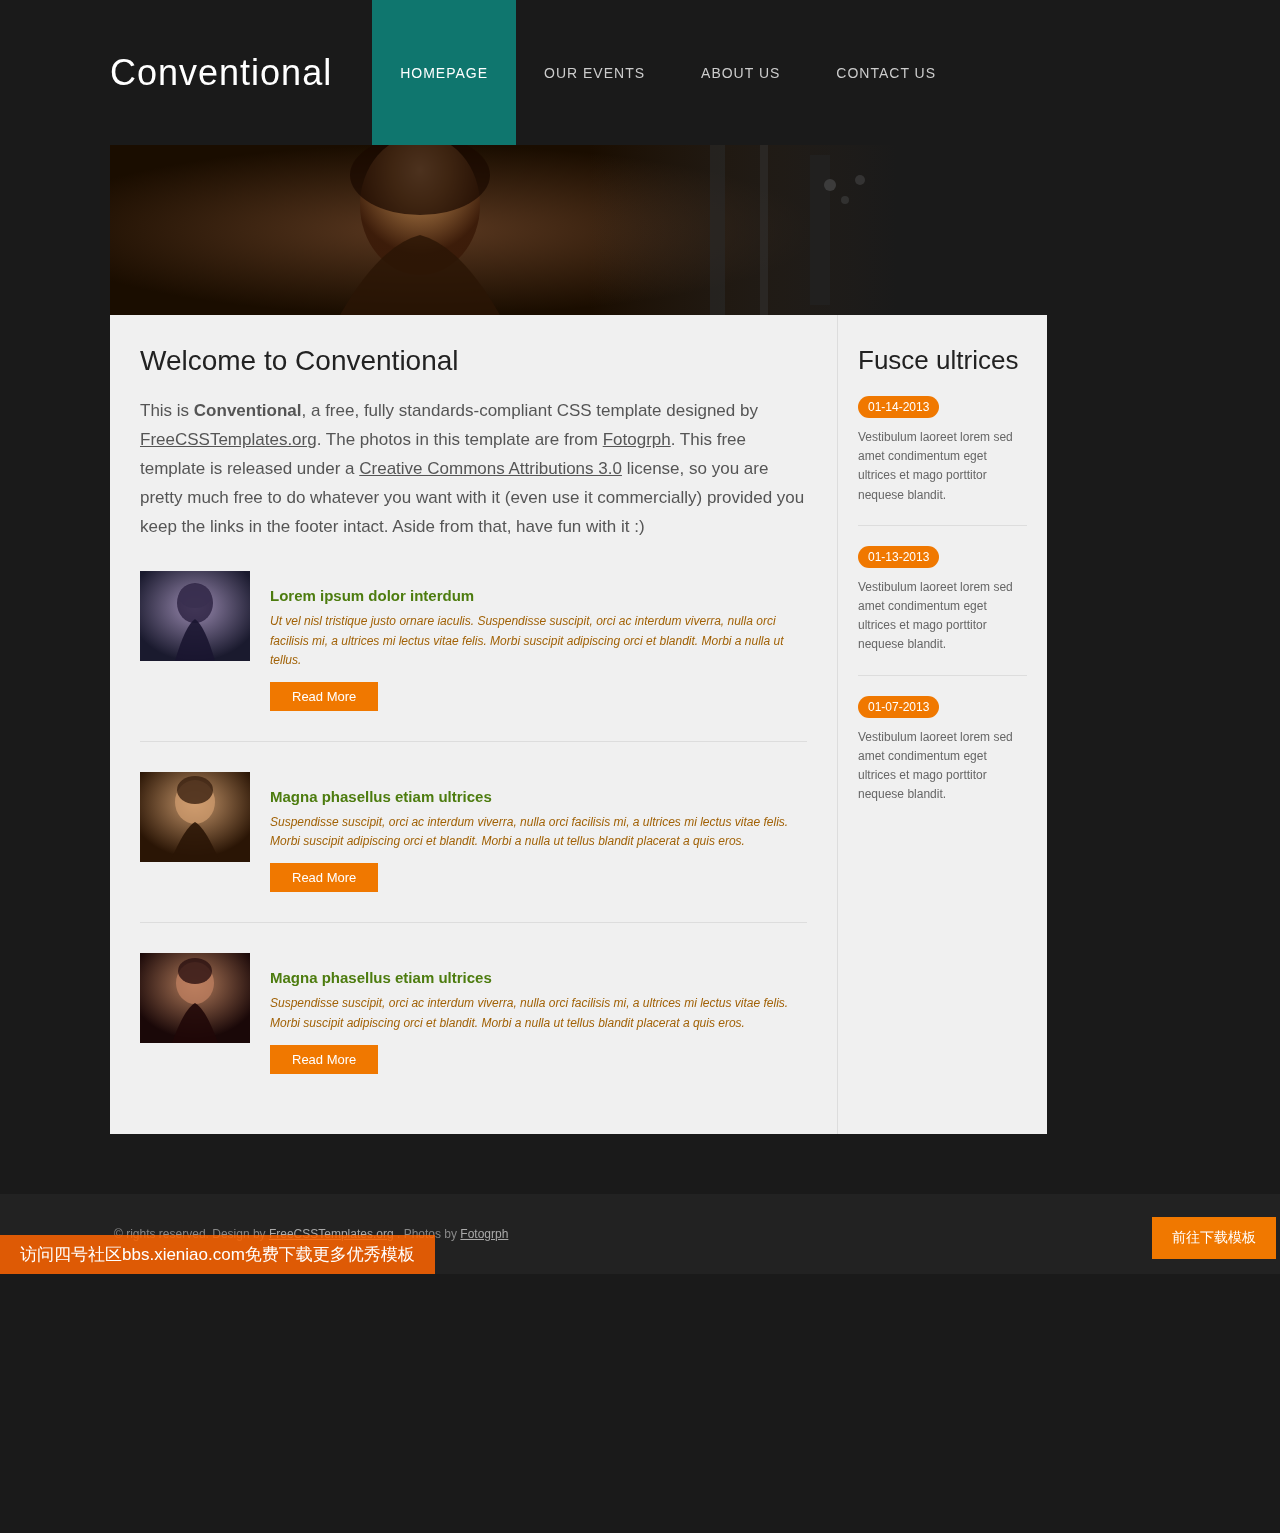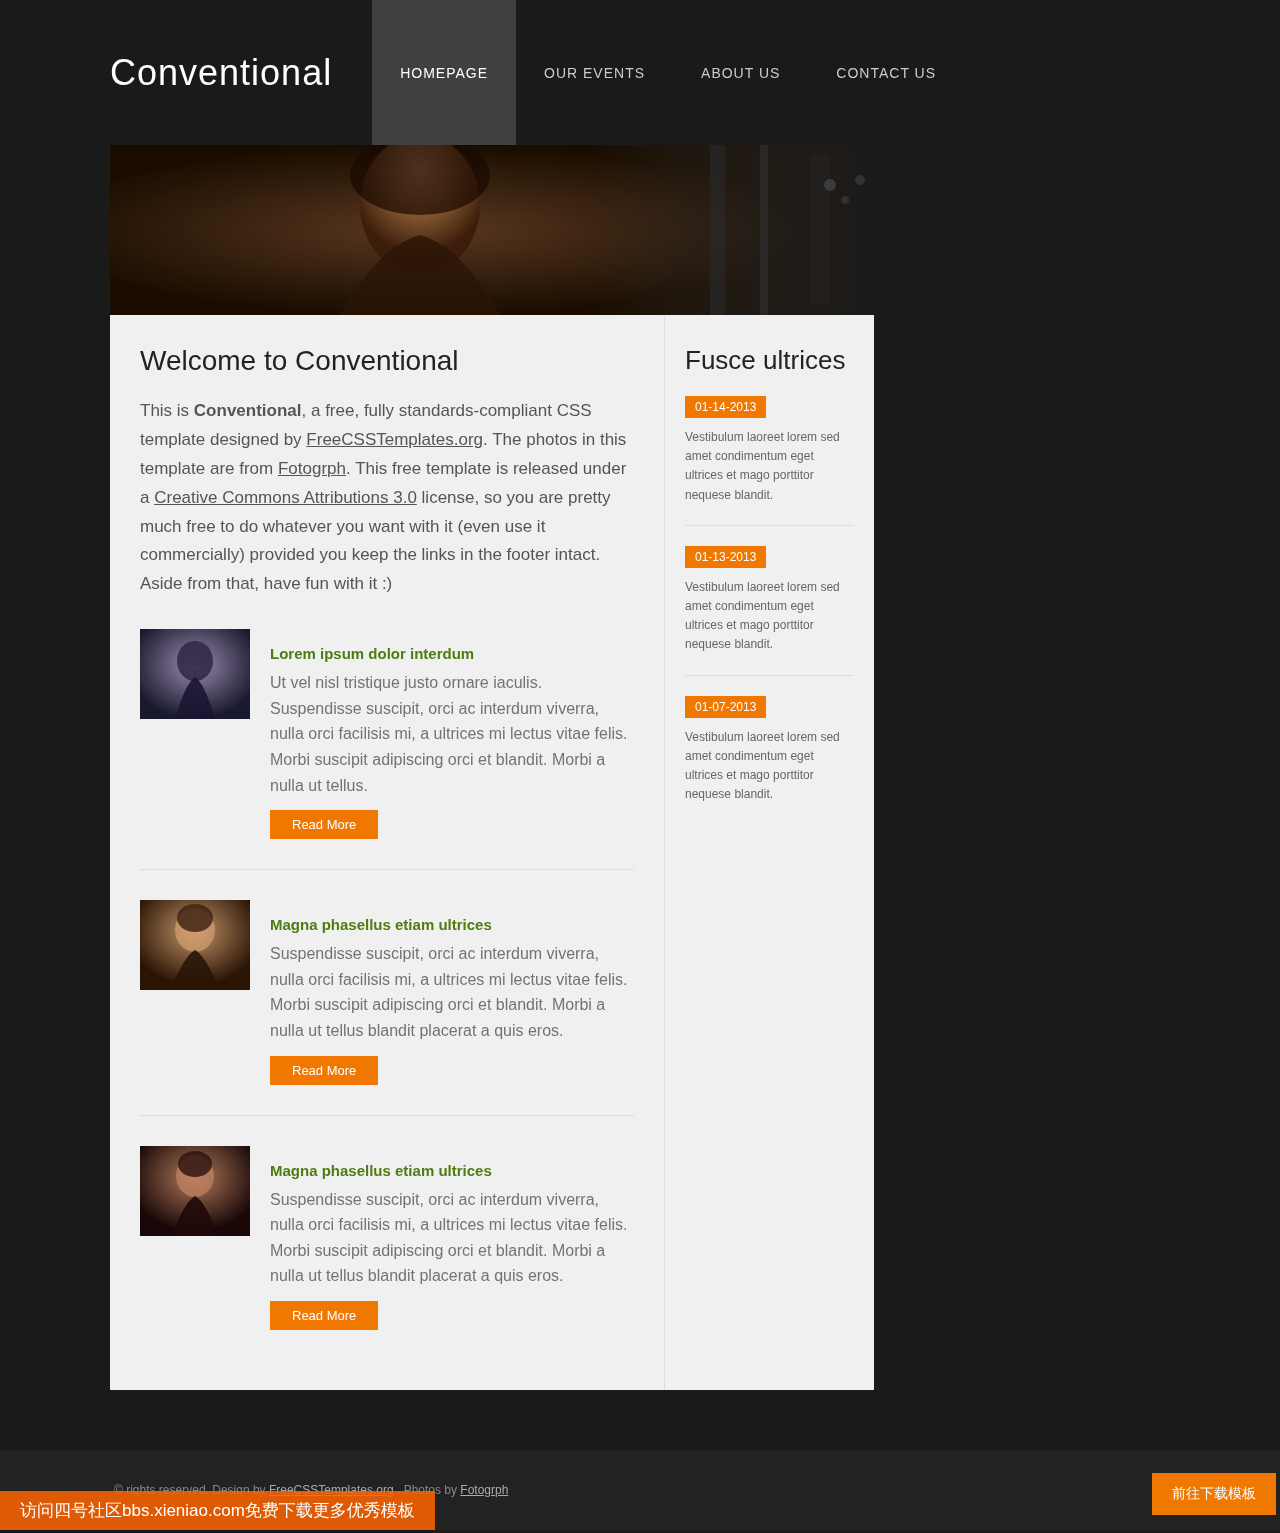--- a/index.html
+++ b/index.html
@@ -31,21 +31,21 @@
       text-decoration: none;
       padding: 0 28px;
       font-size: 14px;
       letter-spacing: 1px;
       cursor: pointer;
       height: 145px;
       display: flex;
       align-items: center;
     }
     .nav-item.active {
-      background: #404040;
+      background: #0f766e;
       color: #fff;
     }
 
     #main-content {
       flex: 1;
       padding: 30px 30px 30px 30px;
       background: #f0f0f0;
     }
 
     #sidebar {
@@ -99,24 +99,25 @@
     }
     .article-body { flex: 1; }
     .article-title {
       font-size: 15px;
       font-weight: bold;
       color: #4d7c0f;
       margin-bottom: 8px;
       margin-top: 16px;
     }
     .article-text {
-      font-size: 16px;
+      font-size: 12px;
       line-height: 1.6;
-      color: #737373;
+      color: #a16207;
       margin-bottom: 12px;
+      font-style: italic;
     }
     .read-more-btn {
       display: inline-block;
       background: #f07800;
       color: #fff;
       padding: 7px 22px;
       font-size: 13px;
       text-decoration: none;
       cursor: pointer;
       border: none;
@@ -134,20 +135,21 @@
       padding-bottom: 20px;
       border-bottom: 1px solid #ddd;
     }
     .sidebar-date {
       display: inline-block;
       background: #f07800;
       color: #fff;
       padding: 4px 10px;
       font-size: 12px;
       margin-bottom: 10px;
+      border-radius: 11px;
     }
     .sidebar-text {
       font-size: 12px;
       line-height: 1.6;
       color: #666;
     }
     #footer-text {
       color: #888;
       font-size: 12px;
     }
@@ -175,21 +177,21 @@
 
     
     #page {
       min-height: 1533px;
       background: #1a1a1a;
     }
 
     #content-wrapper {
       display: flex;
       margin-left: 110px;
-      width: 764px;
+      width: 937px;
       background: #f0f0f0;
     }
 
     #hero-section {
       margin-left: 110px;
       width: 787px;
       height: 170px;
       background: #2a2a2a;
       overflow: hidden;
       position: relative;

